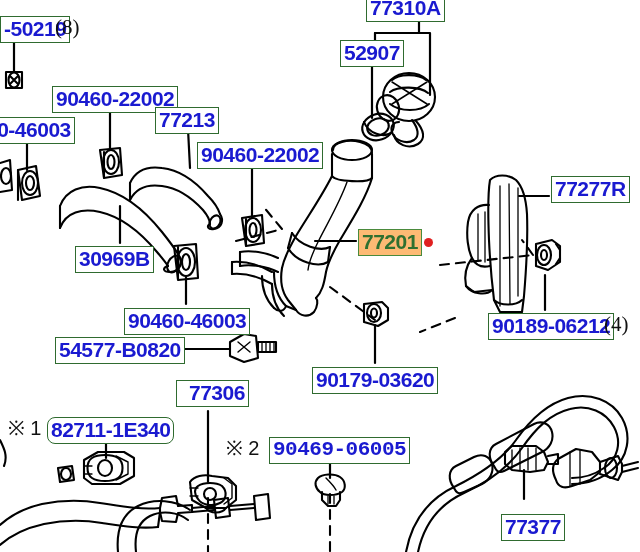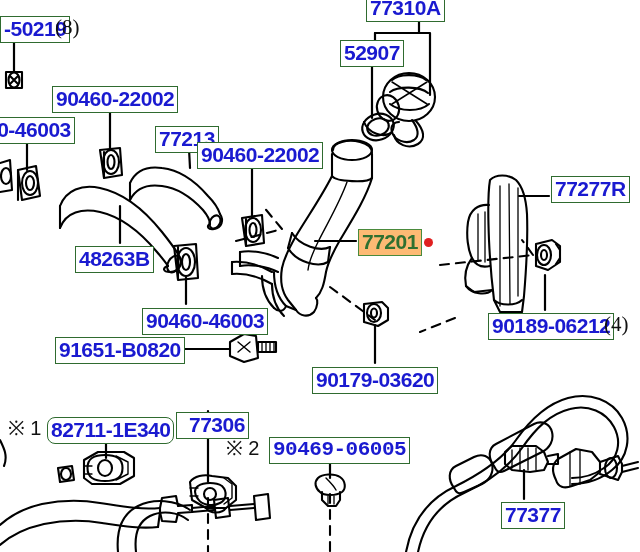--- a/index.html
+++ b/index.html
@@ -318,34 +318,34 @@
       </g>
 
     </g>
   </svg>
 
   <div id="labels">
       <div class="lbl" style="left: 0px; top: 16px; text-align: center;">-50219</div>
       <div class="suffix" style="left: 55px; top: 16px;">(8)</div>
       <div class="lbl" style="left: 52px; top: 86px;">90460-22002</div>
       <div class="lbl" style="left: -18px; top: 117px;">60-46003</div>
-      <div class="lbl" style="left: 155px; top: 107px; margin-top: 19px;">77213</div>
+      <div class="lbl" style="left: 155px; top: 107px;">77213</div>
       <div class="lbl" style="left: 197px; top: 142px;">90460-22002</div>
-      <div class="lbl" style="left: 75px; top: 246px;">48263B</div>
+      <div class="lbl" style="left: 75px; top: 246px;">30969B</div>
       <div class="lbl" style="left: 366px; top: -5px;">77310A</div>
       <div class="lbl" style="left: 340px; top: 40px;">52907</div>
       <div class="lbl" style="left: 551px; top: 176px;">77277R</div>
       <div class="lbl hl" style="left: 358px; top: 229px;">77201</div>
-      <div class="lbl" style="left: 124px; top: 308px; margin-left: 18px;">90460-46003</div>
-      <div class="lbl" style="left: 55px; top: 337px;">91651-B0820</div>
+      <div class="lbl" style="left: 124px; top: 308px;">90460-46003</div>
+      <div class="lbl" style="left: 55px; top: 337px;">54577-B0820</div>
       <div class="lbl" style="left: 488px; top: 313px;">90189-06212</div>
       <div class="suffix" style="left: 604px; top: 313px;">(4)</div>
       <div class="lbl" style="left: 312px; top: 367px;">90179-03620</div>
-      <div class="lbl" style="left: 176px; top: 412px; padding-left: 12px;">77306</div>
+      <div class="lbl" style="left: 176px; top: 380px; padding-left: 12px;">77306</div>
       <div class="lbl" style="left: 47px; top: 417px; border-radius: 8px;">82711-1E340</div>
       <div class="lbl" style="left: 269px; top: 437px; font-family: Liberation Mono, monospace;">90469-06005</div>
-      <div class="lbl" style="left: 501px; top: 502px;">77377</div>
+      <div class="lbl" style="left: 501px; top: 514px;">77377</div>
       <div class="note" style="left: 8px; top: 417px;">※ 1</div>
       <div class="note" style="left: 226px; top: 437px;">※ 2</div>
       <div class="reddot" style="left: 424px; top: 238px; background: rgb(224, 32, 32);"></div>
     </div>
 
 </div>
 
 </body></html>

